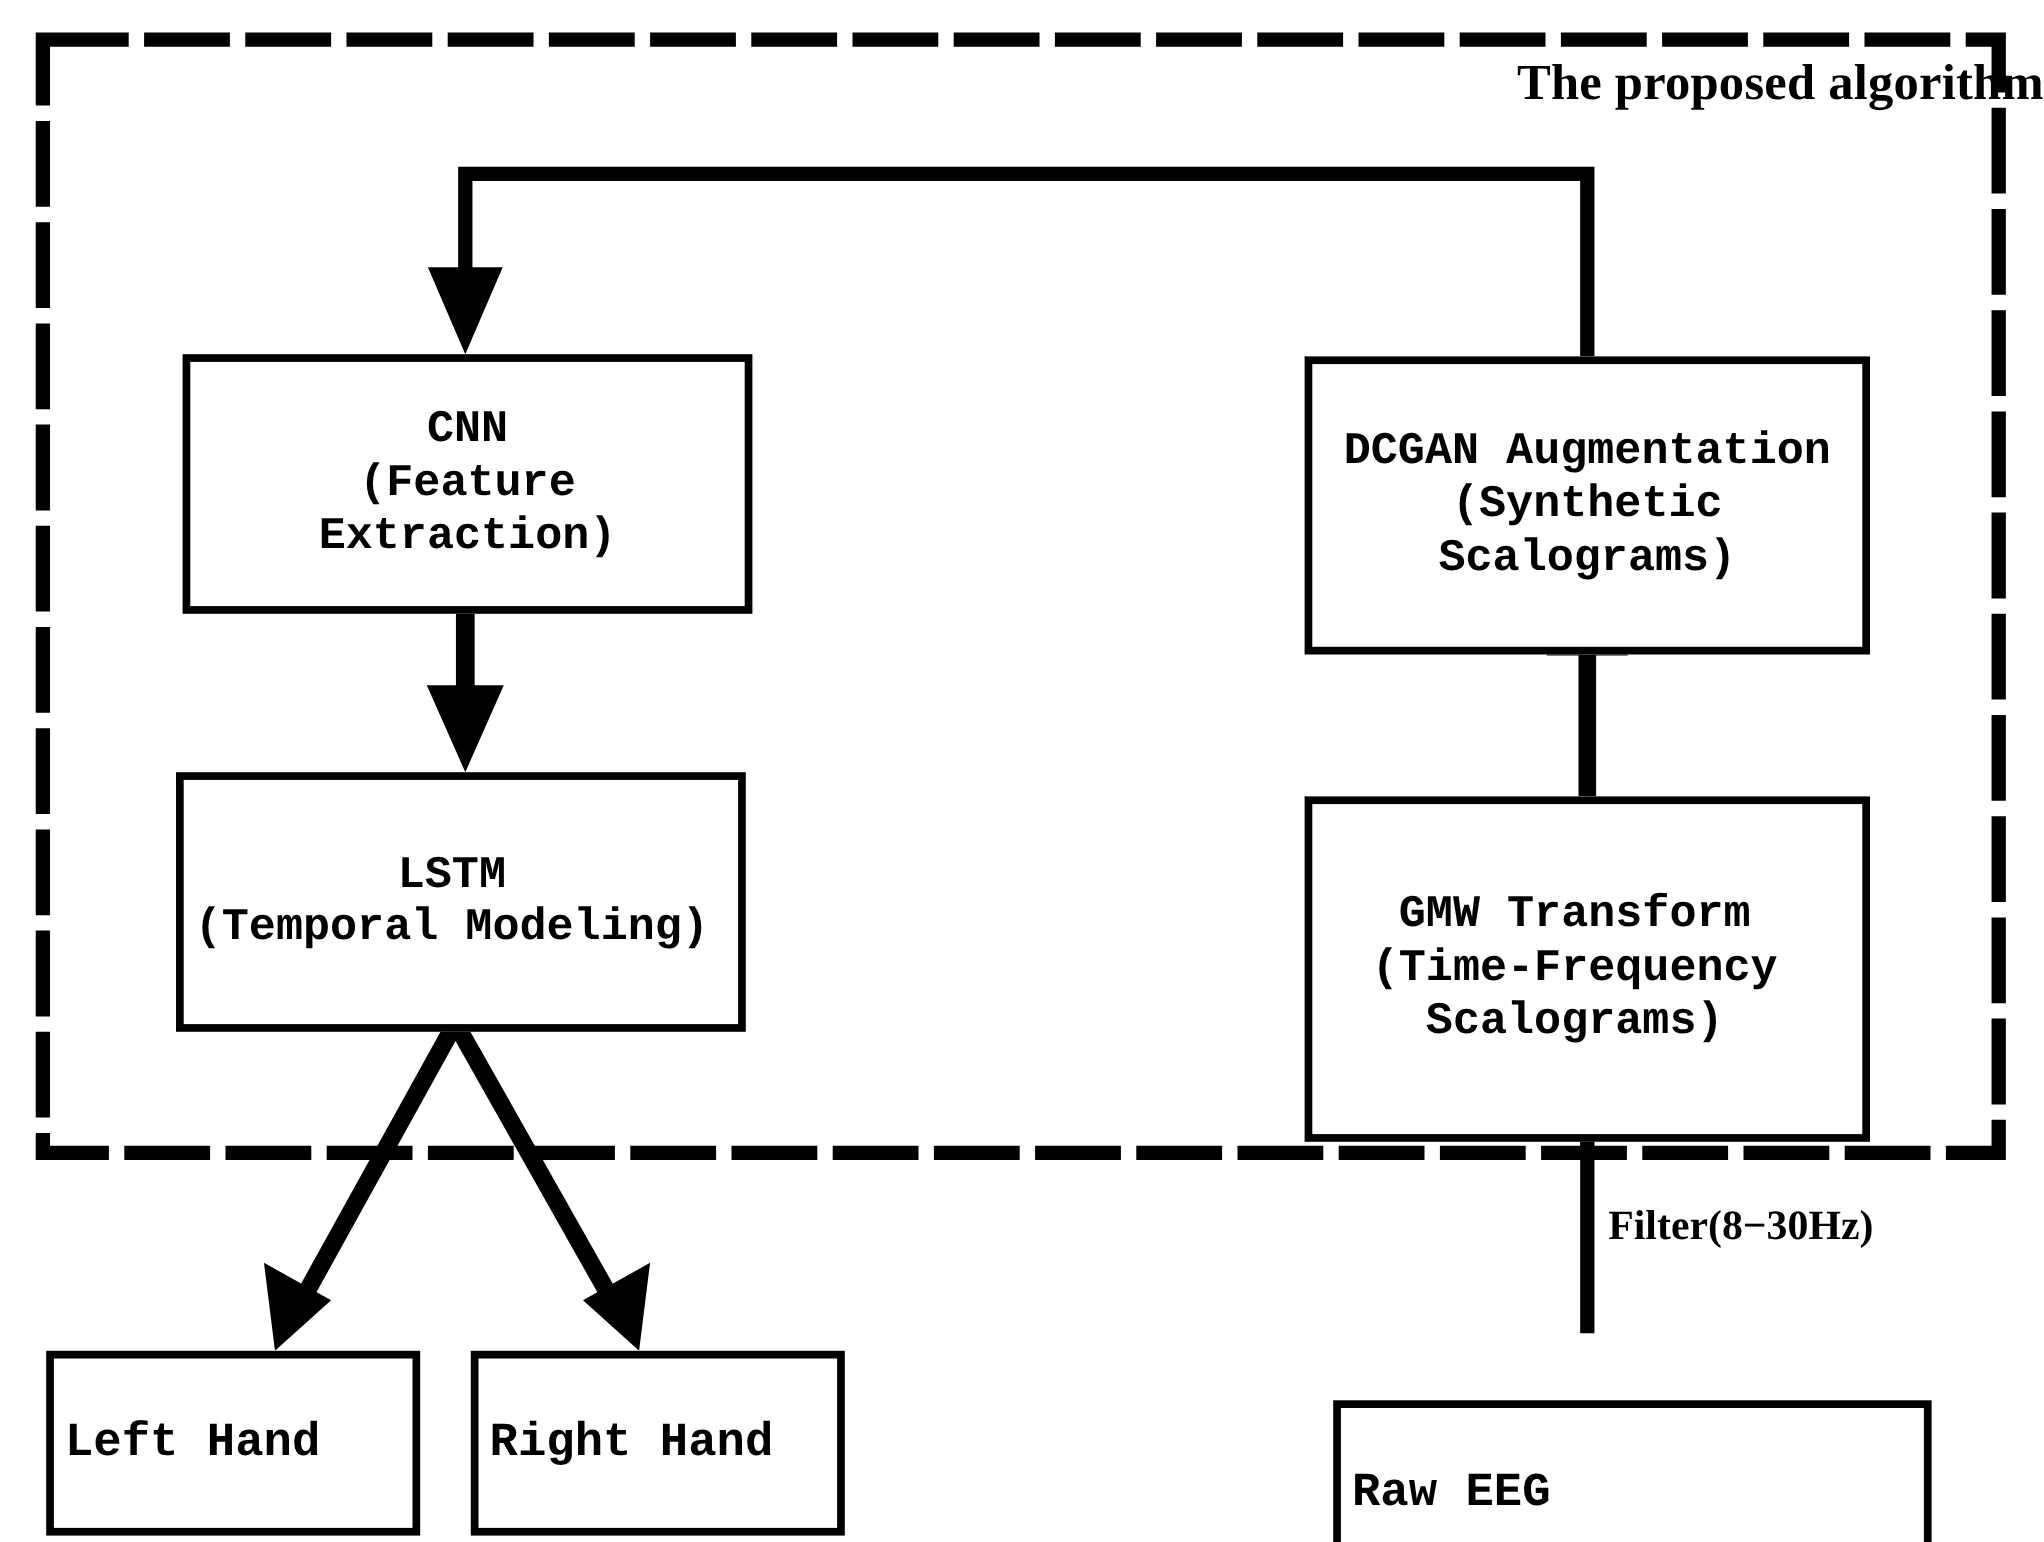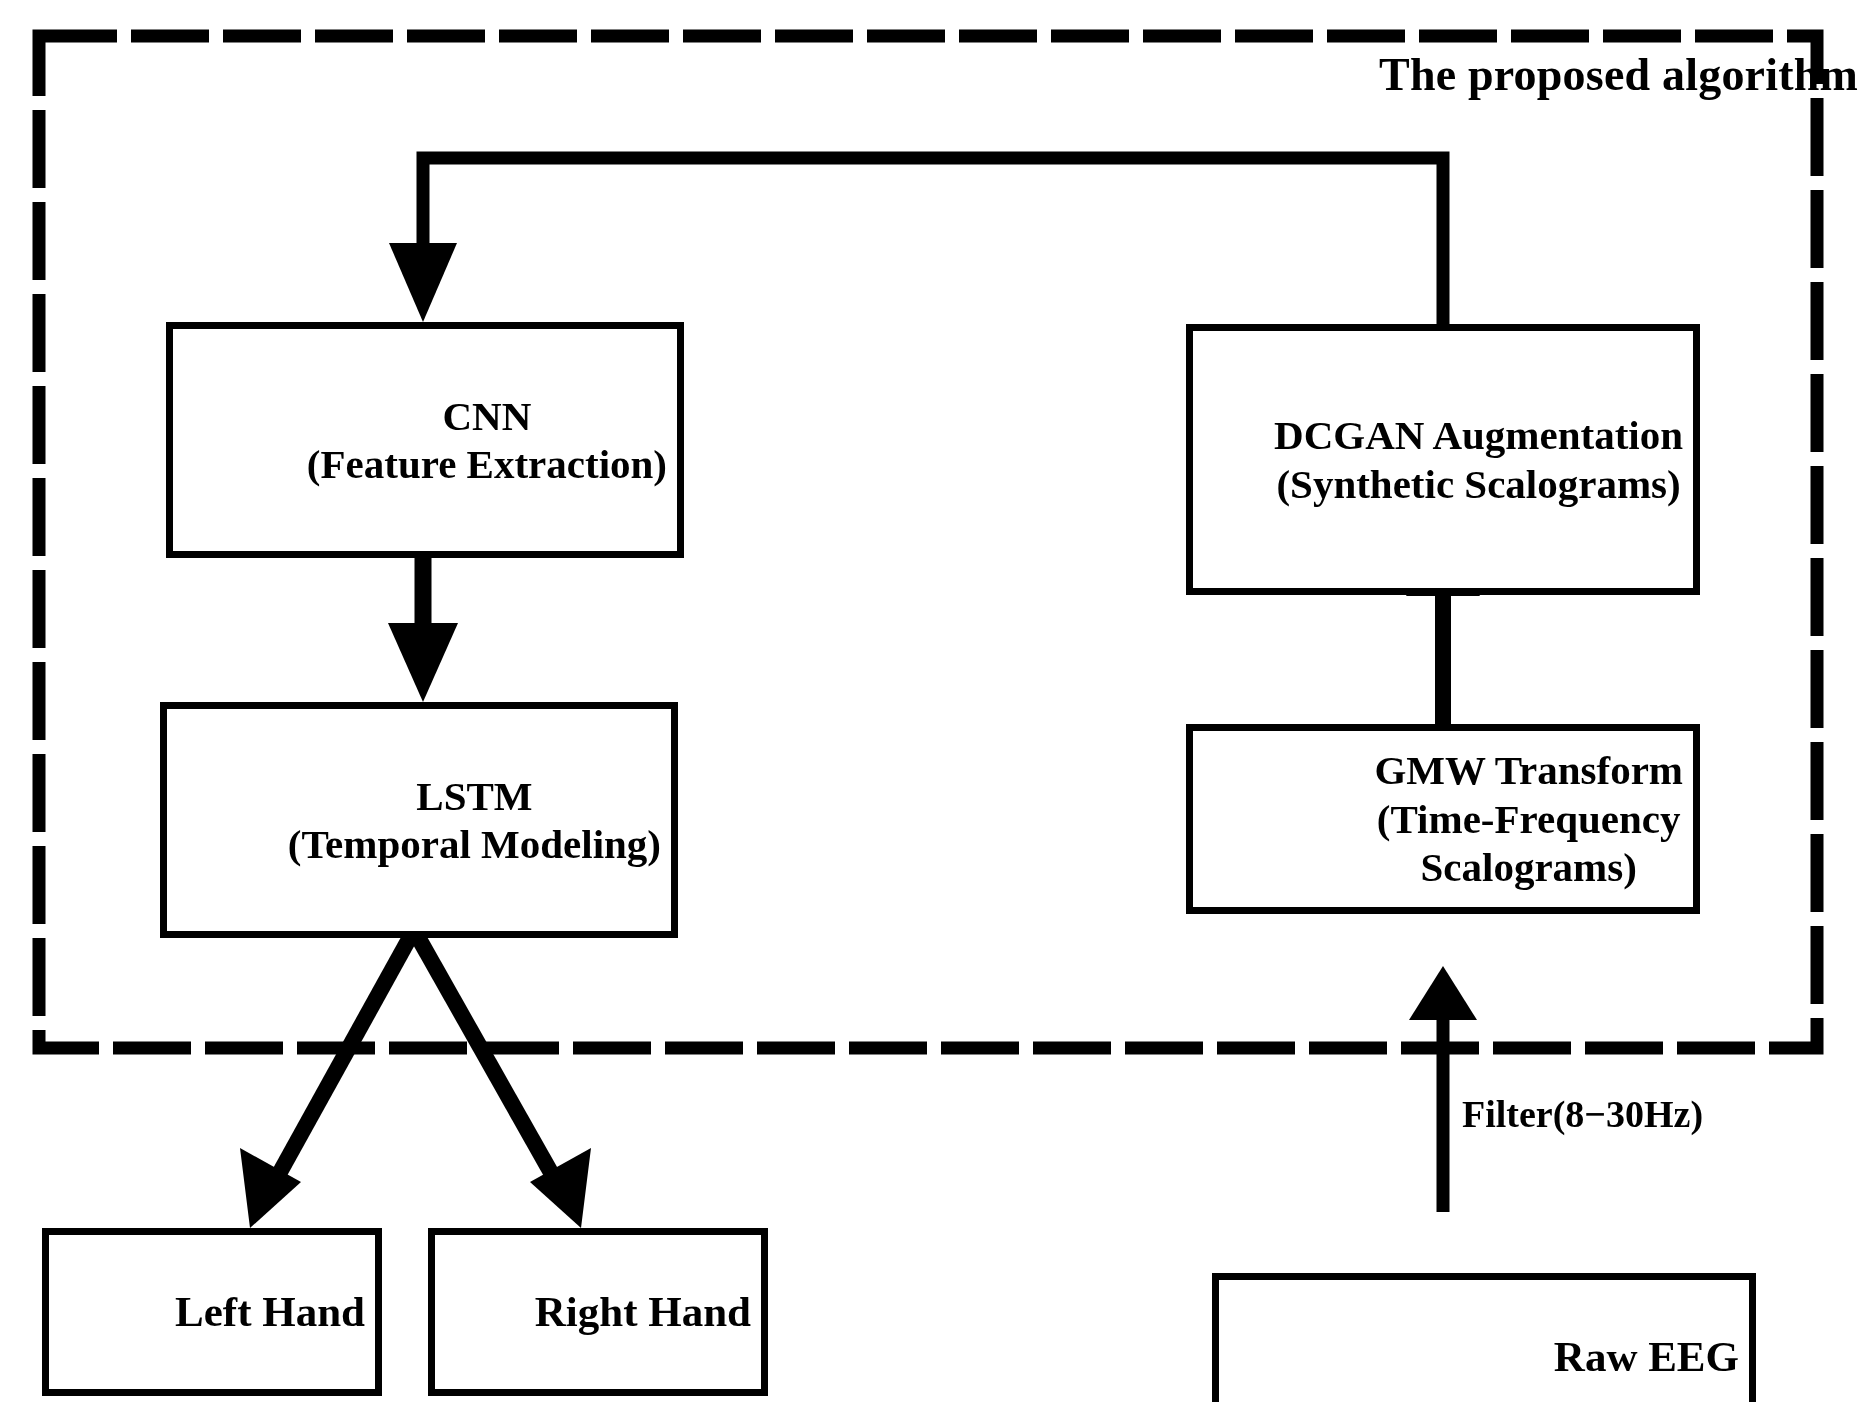--- a/index.html
+++ b/index.html
@@ -24,34 +24,35 @@
     width: 1858px;
     height: 1402px;
   }
   .node-box {
     position: absolute;
     box-sizing: border-box;
     border: 7px solid #000000;
     background: #ffffff;
     display: flex;
     align-items: center;
-    justify-content: flex-end;
+    justify-content: flex-start;
     text-align: center;
     color: #000000;
     font-weight: 700;
+    font-family: Liberation Mono, monospace;
   }
   .node-label {
     line-height: 1.18;
     white-space: pre-line;
     padding: 0 10px;
   }
   #box-cnn   { left: 166px;  top: 322px;  width: 518px;  height: 236px; }
   #box-lstm  { left: 160px;  top: 702px;  width: 518px;  height: 236px; }
   #box-dcgan { left: 1186px; top: 324px;  width: 514px;  height: 271px; }
-  #box-gmw   { left: 1186px; top: 724px;  width: 514px;  height: 190px; }
+  #box-gmw   { left: 1186px; top: 724px;  width: 514px;  height: 314px; padding-left: 44px; }
   #box-left  { left: 42px;   top: 1228px; width: 340px;  height: 168px; }
   #box-right { left: 428px;  top: 1228px; width: 340px;  height: 168px; }
   #box-raw   { left: 1212px; top: 1273px; width: 544px;  height: 168px; }
 
   #box-cnn   .node-label,
   #box-lstm  .node-label { font-size: 41px; }
   #box-dcgan .node-label,
   #box-gmw   .node-label { font-size: 41px; }
   #box-left  .node-label,
   #box-right .node-label,

